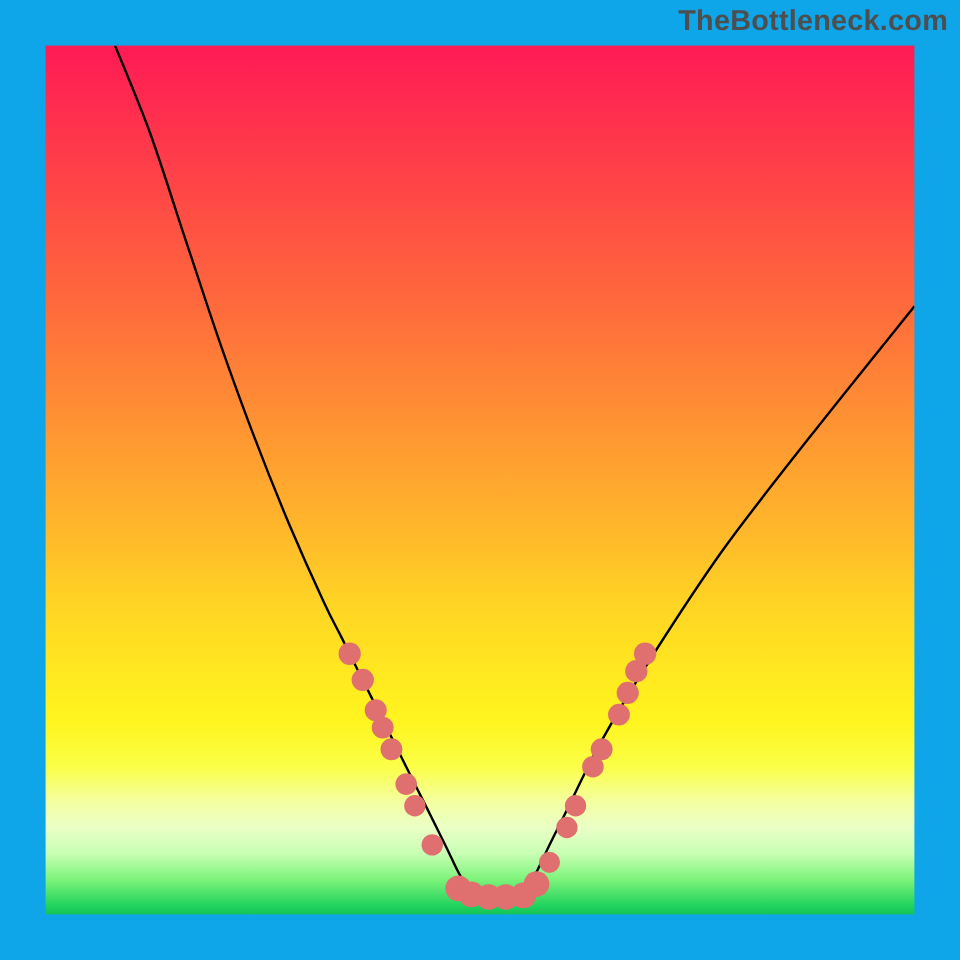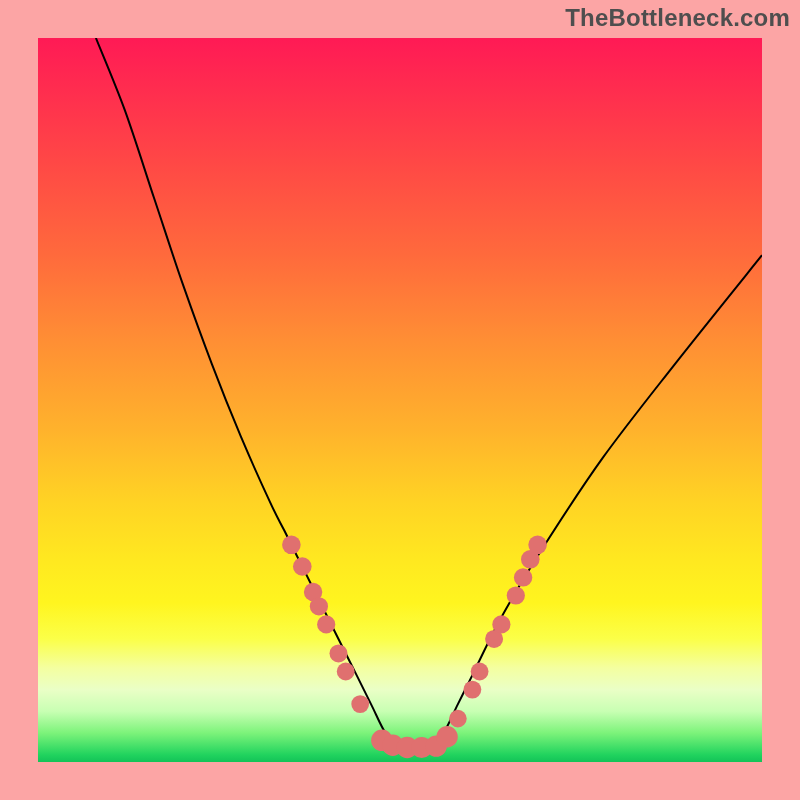--- a/index.html
+++ b/index.html
@@ -8,21 +8,21 @@
     width: 800px;
     height: 800px;
     overflow: hidden;
     background: #000;
     font-family: Arial, Helvetica, sans-serif;
   }
   .frame {
     position: relative;
     width: 800px;
     height: 800px;
-    background: #fca5a5;
+    background: #0ea5e9;
   }
   .watermark {
     position: absolute;
     top: 4px;
     right: 10px;
     color: #4e4e4e;
     font-size: 24px;
     font-weight: 600;
     letter-spacing: 0.2px;
     z-index: 5;

